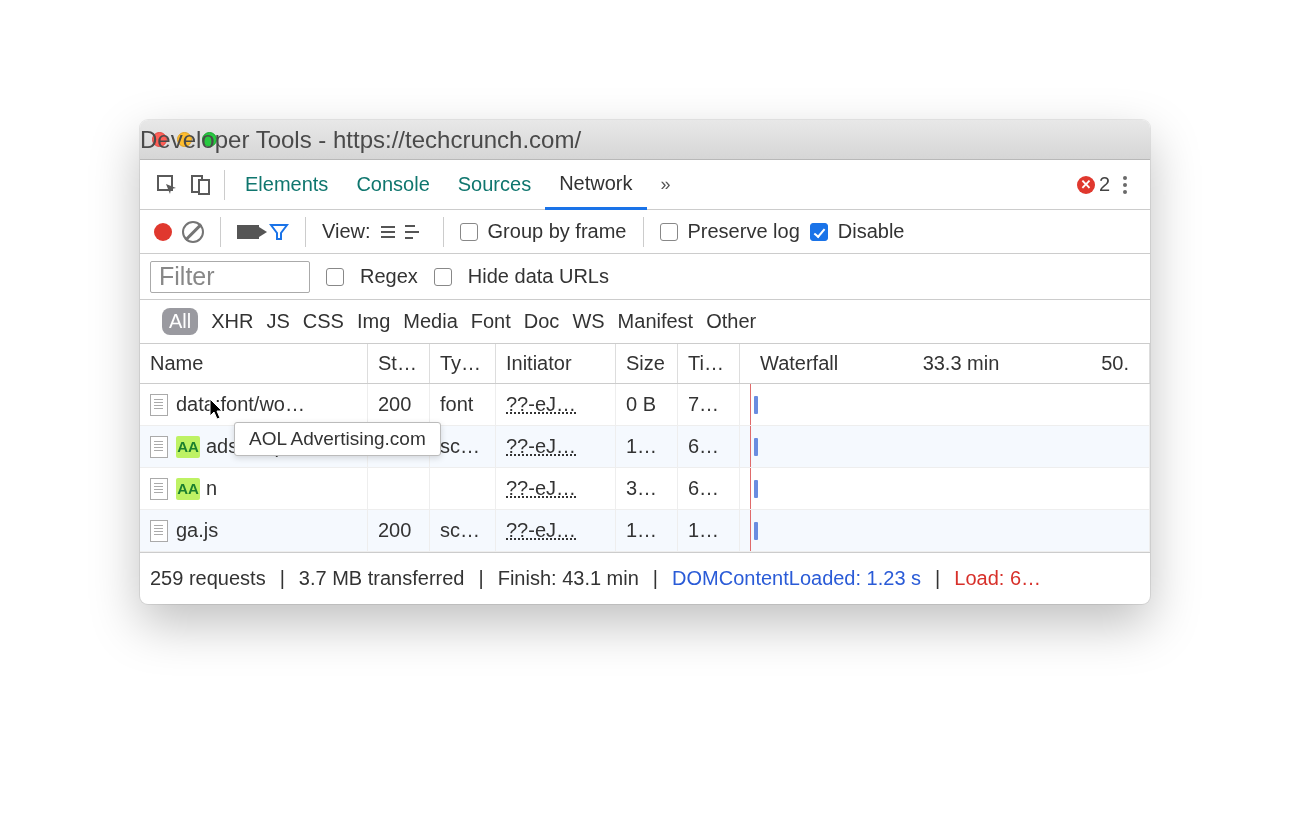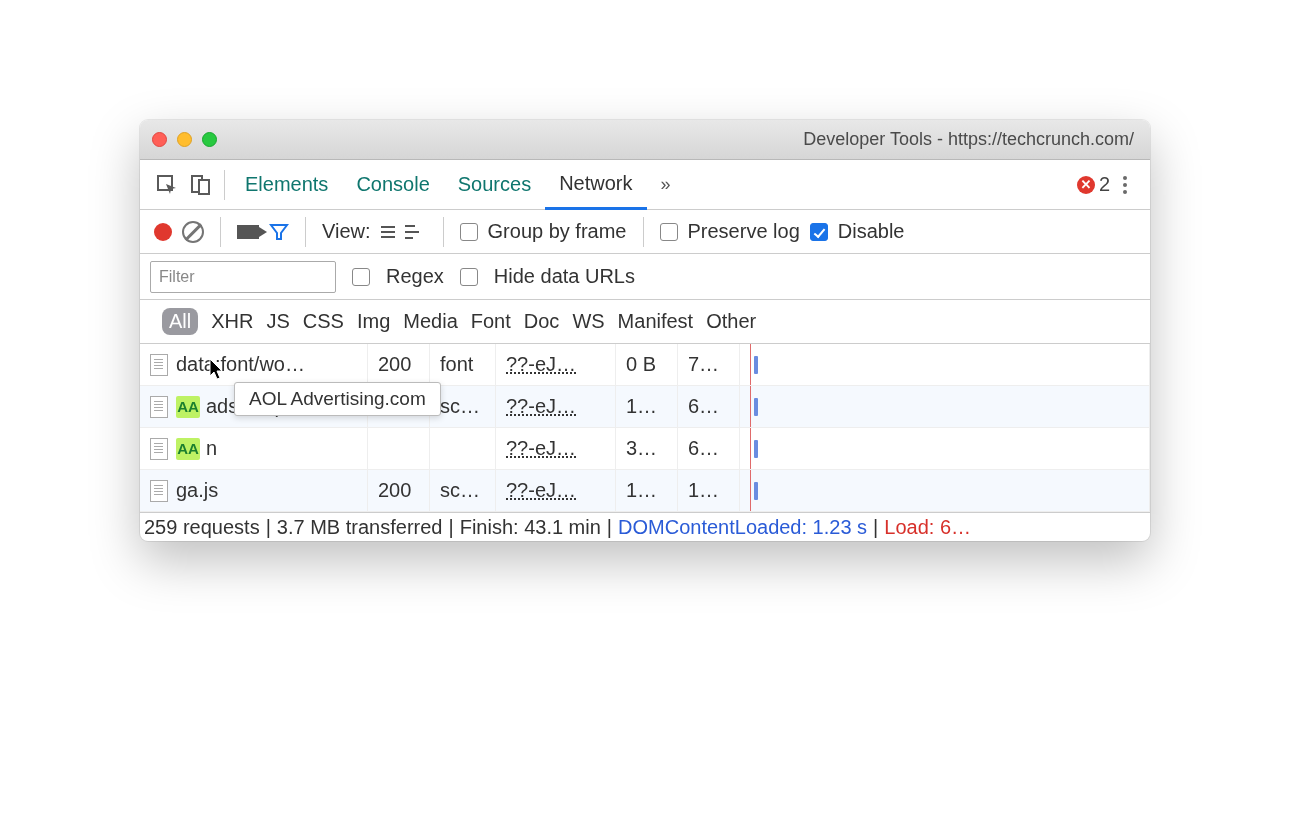--- a/index.html
+++ b/index.html
@@ -24,21 +24,21 @@
   align-items: center;
   padding: 0 12px;
   border-bottom: 1px solid #b8b8b8;
   position: relative;
 }
 .traffic { display: flex; gap: 10px; }
 .dot { width: 15px; height: 15px; border-radius: 50%; }
 .dot.red { background:#ff5f57; border:1px solid #e14640;}
 .dot.yellow { background:#ffbd2e; border:1px solid #dfa123;}
 .dot.green { background:#28c940; border:1px solid #17a82e;}
-.title { position:absolute; left:0; right:16px; text-align:right; color:#4a4a4a; font-size:18px; }
+.title { position:absolute; left:0; right:16px; text-align:left; color:#4a4a4a; font-size:24px; }
 .tabbar {
   display:flex; align-items:center; height:50px; border-bottom:1px solid #ccc;
   padding: 0 10px;
 }
 .icon-btn { width:34px; height:34px; display:flex; align-items:center; justify-content:center;
   color:#5a5a5a; cursor:pointer;}
 .vdiv { width:1px; height:30px; background:#ccc; margin:0 6px; }
 .tab { padding: 0 14px; height:50px; display:flex; align-items:center; color:#0f766e; cursor:pointer;}
 .tab.active { border-bottom:3px solid #1a73e8; color:#333; margin-bottom:-1px;}
 .spacer { flex:1; }
@@ -63,21 +63,21 @@
 .view-lbl { color:#333;}
 .list-icon span { display:block; width:14px; height:2px; background:#555; margin:3px 0;}
 .chk { width:18px; height:18px; border:1px solid #888; border-radius:3px; background:#fff; display:inline-block; vertical-align:middle;}
 .chk.checked { background:#1a73e8; border-color:#1a73e8; position:relative;}
 .chk.checked::after{content:"";position:absolute;left:3px;top:5px;width:9px;height:4px;
   border-left:2.5px solid #fff;border-bottom:2.5px solid #fff;transform:rotate(-50deg);}
 .filterbar {
   display:flex; align-items:center; height:46px; border-bottom:1px solid #ccc;
   padding:0 10px; gap:16px;
 }
-.filter-input { border:1px solid #aaa; height:32px; width:186px; padding:0 8px; font-size:16px;
+.filter-input { border:1px solid #aaa; height:32px; width:160px; padding:0 8px; font-size:25px;
   border-radius:2px;}
 .filter-input::placeholder{color:#888;}
 .typebar {
   display:flex; align-items:center; height:44px; border-bottom:1px solid #ccc;
   padding:0 22px; gap:13px; color:#333; flex-wrap:wrap;
 }
 .pill { background:#9a9aa0; color:#fff; border-radius:8px; padding:2px 7px;}
 .table { border-bottom:1px solid #ccc; }
 .thead { display:flex; height:40px; align-items:stretch; border-bottom:1px solid #ccc;
   background:#fff;}
@@ -103,21 +103,21 @@
   display:flex; align-items:center; justify-content:center; margin-right:6px; font-size:15px;
   flex-shrink:0; border-radius:2px;}
 .col-wf.td { padding:0; position:relative;}
 .redline { position:absolute; left:10px; top:0; bottom:0; width:1px; background:#e06a6a;}
 .bluetick { position:absolute; left:14px; width:4px; height:18px; background:#6a8de0;
   top:50%; transform:translateY(-50%); border-radius:1px;}
 .tooltip { position:absolute; background:#fff; border:1px solid #bbb; padding:5px 14px;
   font-size:19px; color:#333; box-shadow:0 2px 6px rgba(0,0,0,0.15); border-radius:3px;
   top:38px; left:94px; z-index:5; white-space:nowrap;}
 .cursor { position:absolute; top:14px; left:69px; z-index:6;}
-.statusbar { display:flex; align-items:center; height:28px; padding:0 4px; gap:6px;
+.statusbar { display:flex; align-items:center; height:51px; padding:0 10px; gap:14px;
   color:#333; overflow:hidden; white-space:nowrap;}
 .statusbar .dcl { color:#2a5bd7;}
 .statusbar .load { color:#d7302a;}
 .chev { font-size:18px; color:#555;}
 svg { display:block; }
 </style>
 </head>
 <body>
 
 <div class="window">
@@ -212,20 +212,35 @@
     <span>Img</span>
     <span>Media</span>
     <span>Font</span>
     <span>Doc</span>
     <span>WS</span>
     <span>Manifest</span>
     <span>Other</span>
   </div>
 
   <div class="table">
+    <div class="thead">
+      <div class="th col-name">Name</div>
+      <div class="th col-st">St…</div>
+      <div class="th col-ty">Ty…</div>
+      <div class="th col-init">Initiator</div>
+      <div class="th col-size">Size</div>
+      <div class="th col-ti">Ti…</div>
+      <div class="th col-wf">
+        <div class="wfhead">
+          <div>Waterfall</div>
+          <div>33.3 min</div>
+          <div>50.</div>
+        </div>
+      </div>
+    </div>
     <div id="tbody" style="position:relative;">
       <div class="tooltip">AOL Advertising.com</div>
       <div class="cursor">
         <svg width="16" height="22" viewBox="0 0 16 22">
             <path d="M1 1 L1 18 L5 14 L8 21 L11 20 L8 13 L13 13 Z" fill="#000" stroke="#fff" stroke-width="1"></path>
           </svg>
       </div>
     <div class="trow">
           <div class="td col-name">
             <div class="file-icon"></div>

